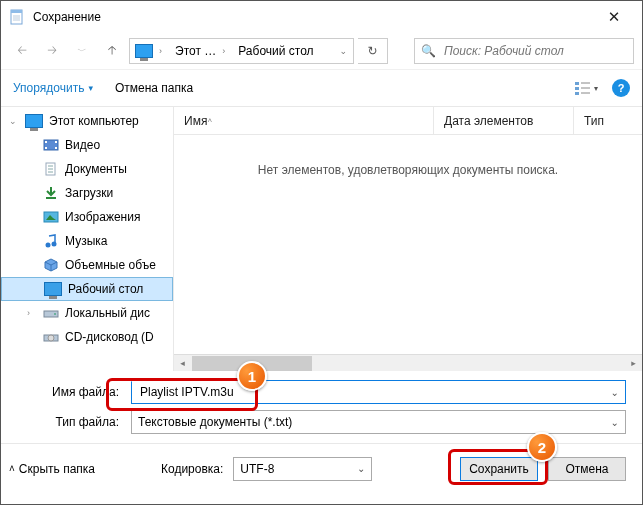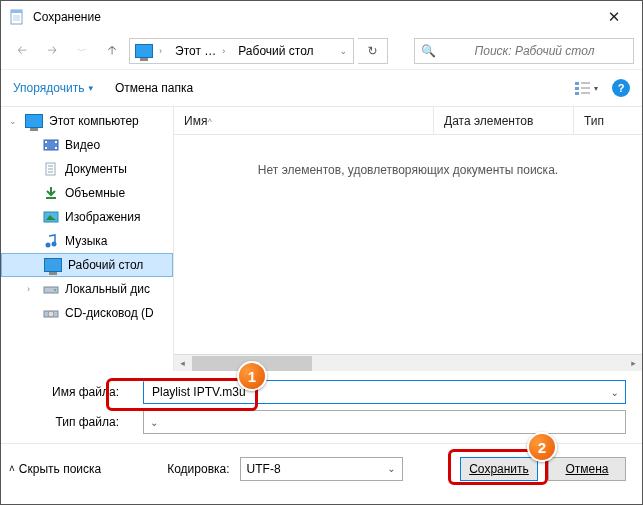--- a/index.html
+++ b/index.html
@@ -9,21 +9,21 @@
   .titlebar .title { flex: 1; }
   .titlebar .close { width: 40px; text-align: center; font-size: 15px; color: #222; cursor: pointer; }
   .navrow { display: flex; align-items: center; height: 36px; padding: 0 8px; gap: 4px; }
   .navbtn { width: 26px; height: 26px; display: flex; align-items: center; justify-content: center; color: #999; }
   .navbtn.dark { color: #555; }
   .addr { display: flex; align-items: center; height: 26px; border: 1px solid #ccc; flex: 0 0 225px; }
   .addr .seg { padding: 0 5px; display:flex; align-items:center; gap:3px; }
   .addr .chev { color: #777; font-size: 9px; padding: 0 3px; }
   .refresh { width: 30px; height: 26px; border:1px solid #ccc; border-left:none; display:flex; align-items:center; justify-content:center; color:#555;}
   .search { flex:1; margin-left: 22px; height:26px; border:1px solid #ccc; display:flex; align-items:center; padding:0 6px; gap:6px;}
-  .search input { border:none; outline:none; width:100%; font-style: italic; color:#777;text-align:center; }
+  .search input { border:none; outline:none; width:100%; font-style: italic; color:#777; }
   .toolbar { display:flex; align-items:center; height:38px; border-bottom:1px solid #e8e8e8; border-top:1px solid #f0f0f0; padding:0 12px; gap:22px;}
   .toolbar .organize { color:#177dc9; display:flex; align-items:center; gap:4px;}
   .toolbar .spacer { flex:1; }
   .toolbar .right { display:flex; align-items:center; gap:14px; color:#555;}
   .help-icon { width:18px; height:18px; border-radius:50%; background:#1a8fe3; color:#fff; display:flex; align-items:center; justify-content:center; font-weight:bold; font-size:11px;}
   .main { display:flex; height:264px; }
   .tree { width:173px; border-right:1px solid #e8e8e8; overflow:hidden; padding-top:2px;}
   .tree .item { display:flex; align-items:center; height:24px; padding-left:24px; gap:6px; white-space:nowrap; overflow:hidden;}
   .tree .item.sel { background:#cde8ff; border:1px solid #7ab8e0; padding-left:23px;}
   .tree .item .exp { width:10px; margin-left:-16px; color:#888; font-size:9px;}
@@ -32,31 +32,31 @@
   .tree svg, .tree .ico { width:16px; height:16px; flex-shrink:0;}
   .list { flex:1; display:flex; flex-direction:column; position:relative;}
   .list-header { display:flex; height:28px; border-bottom:1px solid #e8e8e8; align-items:center;}
   .list-header .col { padding:0 10px; border-right:1px solid #e8e8e8; height:100%; display:flex; align-items:center; color:#222;}
   .list-header .col.sort { display:flex; gap:0;}
   .list-body { flex:1; display:flex; justify-content:center; padding-top:28px; color:#555;}
   .scrollbar-h { position:absolute; bottom:0; left:0; right:0; height:17px; display:flex; align-items:center; background:#f0f0f0; border-top:1px solid #ddd;}
   .scrollbar-h .sb-btn { width:17px; height:17px; display:flex; align-items:center; justify-content:center; color:#777; font-size:9px;}
   .scrollbar-h .sb-thumb { height:15px; background:#ccc; width:120px; margin-left:1px;}
   .fields { padding:6px 16px 0 40px; }
-  .frow { display:flex; align-items:center; height:30px; gap:24px;}
+  .frow { display:flex; align-items:center; height:30px; gap:12px;}
   .frow label { width:78px; text-align:right; }
   .frow .combo { flex:1; height:24px; border:1px solid #aaa; background:#fff; display:flex; align-items:center; padding:0 6px; justify-content:space-between;}
   .frow .combo.hard { border:1px solid #0a7be0; }
   .frow .combo input { border:none; outline:none; width:100%; }
   .bottom { display:flex; align-items:center; height:50px; padding:0 16px 0 8px; border-top:1px solid #e8e8e8; gap:10px; margin-top:6px;}
   .bottom .hide { display:flex; align-items:center; gap:4px;}
   .bottom .spc { flex:0 0 auto; width:46px;}
   .bottom .enc-group { display:flex; align-items:center; gap:10px; }
-  .enc-select { border:1px solid #aaa; background:#fff; height:24px; width:163px; display:flex; align-items:center; padding:0 6px; justify-content:space-between;}
-  .btn { min-width:78px; height:24px; border:1px solid #aaa; background:#e7e7e7; display:flex; align-items:center; justify-content:center;text-decoration:underline;}
+  .enc-select { border:1px solid #aaa; background:#fff; height:24px; width:139px; display:flex; align-items:center; padding:0 6px; justify-content:space-between;}
+  .btn { min-width:78px; height:24px; border:1px solid #aaa; background:#e7e7e7; display:flex; align-items:center; justify-content:center;}
   .btn.primary { border:1px solid #0a7be0; background:#e7e7e7;}
   .annot { position:absolute; pointer-events:none; }
   .annot-box { border:3px solid #d40000; border-radius:6px; box-shadow:0 0 0 1px rgba(255,255,255,.4) inset;}
   .annot-num { width:30px; height:30px; border-radius:50%; background:radial-gradient(circle at 30% 30%, #ff9a3a, #e75600); border:2px solid #fff; box-shadow:0 1px 3px rgba(0,0,0,.4); color:#fff; font-weight:bold; font-size:15px; display:flex; align-items:center; justify-content:center;}
   .monitor-icon { width:18px; height:14px; background:#2da0f0; border:1px solid #1570b8; position:relative;}
   .monitor-icon::after { content:""; position:absolute; left:4px; right:4px; bottom:-4px; height:3px; background:#888;}
 </style>
 </head>
 <body>
 
@@ -146,36 +146,43 @@
           <line x1="5" y1="8" x2="10" y2="8" stroke="#8aa"></line>
           <line x1="5" y1="11" x2="10" y2="11" stroke="#8aa"></line>
         </svg>
         <span>Документы</span>
       </div>
     <div class="item sub">
         <svg class="ico" viewBox="0 0 16 16">
           <path d="M8 2 L8 9 M4 6 L8 10 L12 6" stroke="#2a8a3a" stroke-width="2" fill="none"></path>
           <rect x="3" y="12" width="10" height="2" fill="#2a8a3a"></rect>
         </svg>
-        <span>Объемные</span>
+        <span>Загрузки</span>
       </div>
     <div class="item sub">
         <svg class="ico" viewBox="0 0 16 16">
           <rect x="1" y="3" width="14" height="10" fill="#55b6e0" stroke="#2a8ab8"></rect>
           <polygon points="3,11 7,6 10,9 13,11" fill="#2a8a3a"></polygon>
         </svg>
         <span>Изображения</span>
       </div>
     <div class="item sub">
         <svg class="ico" viewBox="0 0 16 16">
           <path d="M6 3 L12 2 L12 10" stroke="#2a7ad0" stroke-width="1.5" fill="none"></path>
           <circle cx="5" cy="12" r="2.5" fill="#2a7ad0"></circle>
           <circle cx="11" cy="11" r="2.5" fill="#2a7ad0"></circle>
         </svg>
         <span>Музыка</span>
+      </div>
+    <div class="item sub">
+        <svg class="ico" viewBox="0 0 16 16">
+          <polygon points="8,2 14,5 14,11 8,14 2,11 2,5" fill="#6aa5e8" stroke="#3a75b8"></polygon>
+          <path d="M2 5 L8 8 L14 5 M8 8 L8 14" stroke="#3a75b8" fill="none"></path>
+        </svg>
+        <span>Объемные объе</span>
       </div>
     <div class="item sub sel">
         <span class="exp" style="margin-left:-16px;"></span>
         <div class="monitor-icon" style="background:#3aa0e8;"></div>
         <span>Рабочий стол</span>
       </div>
     <div class="item sub">
         <span class="exp">›</span>
         <svg class="ico" viewBox="0 0 16 16">
           <rect x="1" y="6" width="14" height="6" fill="#b8c8d8" stroke="#7a8a9a"></rect>
@@ -220,29 +227,30 @@
   <div class="frow">
     <label>Имя файла:</label>
     <div class="combo hard">
       <input value="Playlist IPTV.m3u" style="">
       <span style="font-size:10px;color:#555;">⌄</span>
     </div>
   </div>
   <div class="frow">
     <label>Тип файла:</label>
     <div class="combo">
+      <span>Текстовые документы (*.txt)</span>
       <span style="font-size:10px;color:#555;">⌄</span>
     </div>
   </div>
 </div>
 
 <div class="bottom" style="position:relative;">
   <div class="hide">
     <span style="font-size:10px;">˄</span>
-    <span>Скрыть поиска</span>
+    <span>Скрыть папка</span>
   </div>
   <div class="spc"></div>
   <div class="enc-group">
     <label>Кодировка:</label>
     <div class="enc-select">
       <span>UTF-8</span>
       <span style="font-size:10px;color:#555;">⌄</span>
     </div>
   </div>
   <div style="flex:1"></div>

